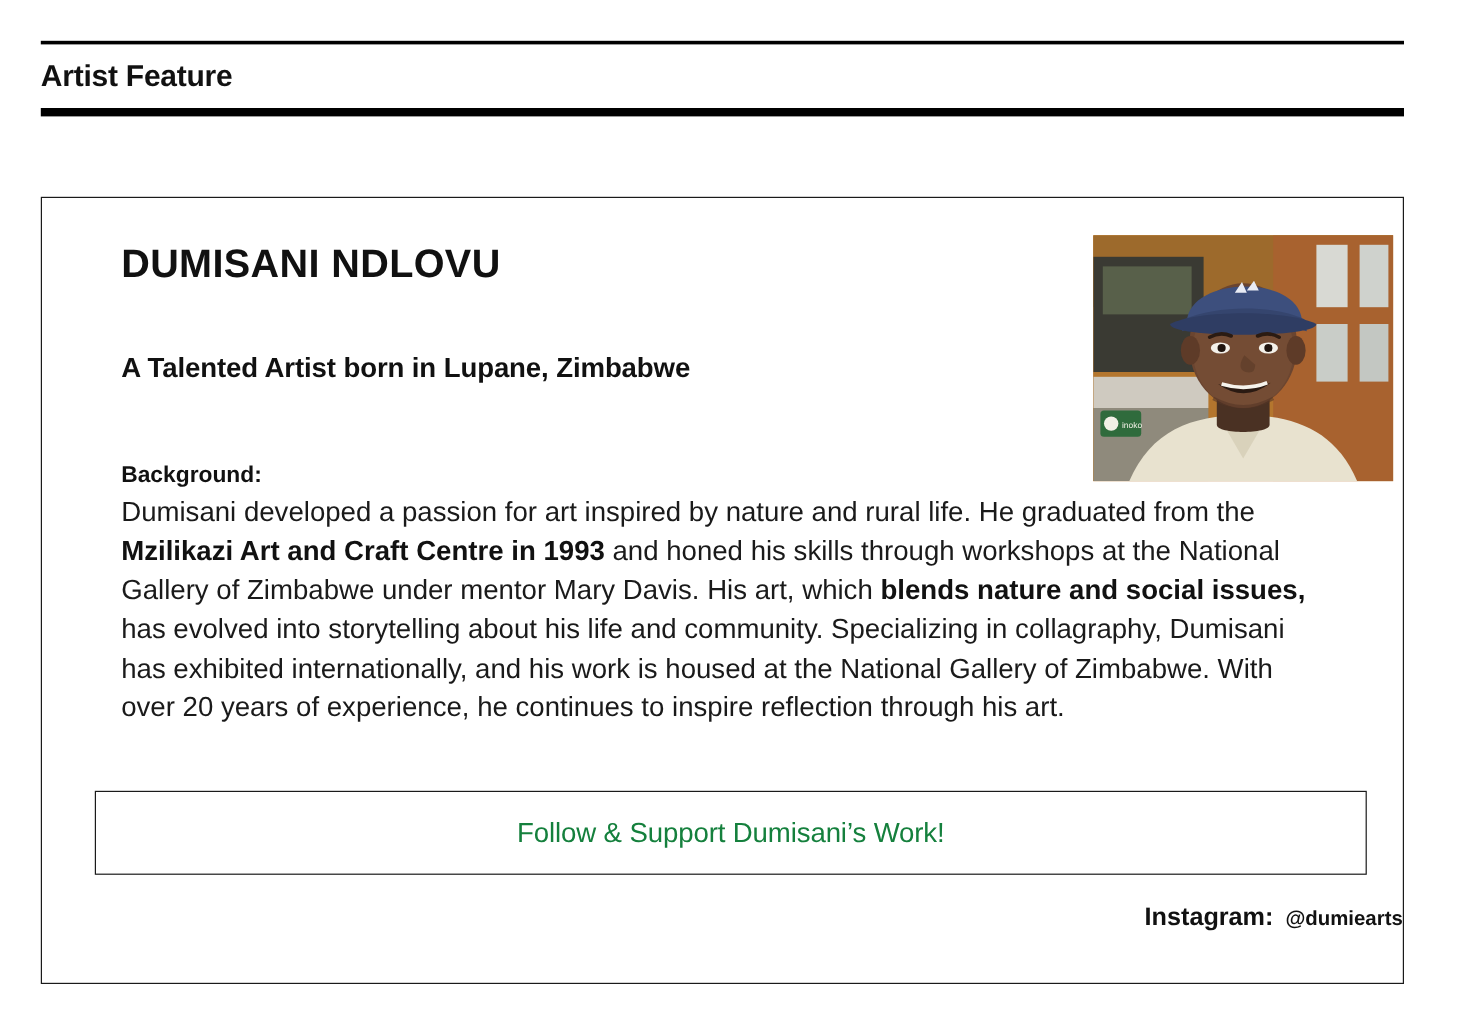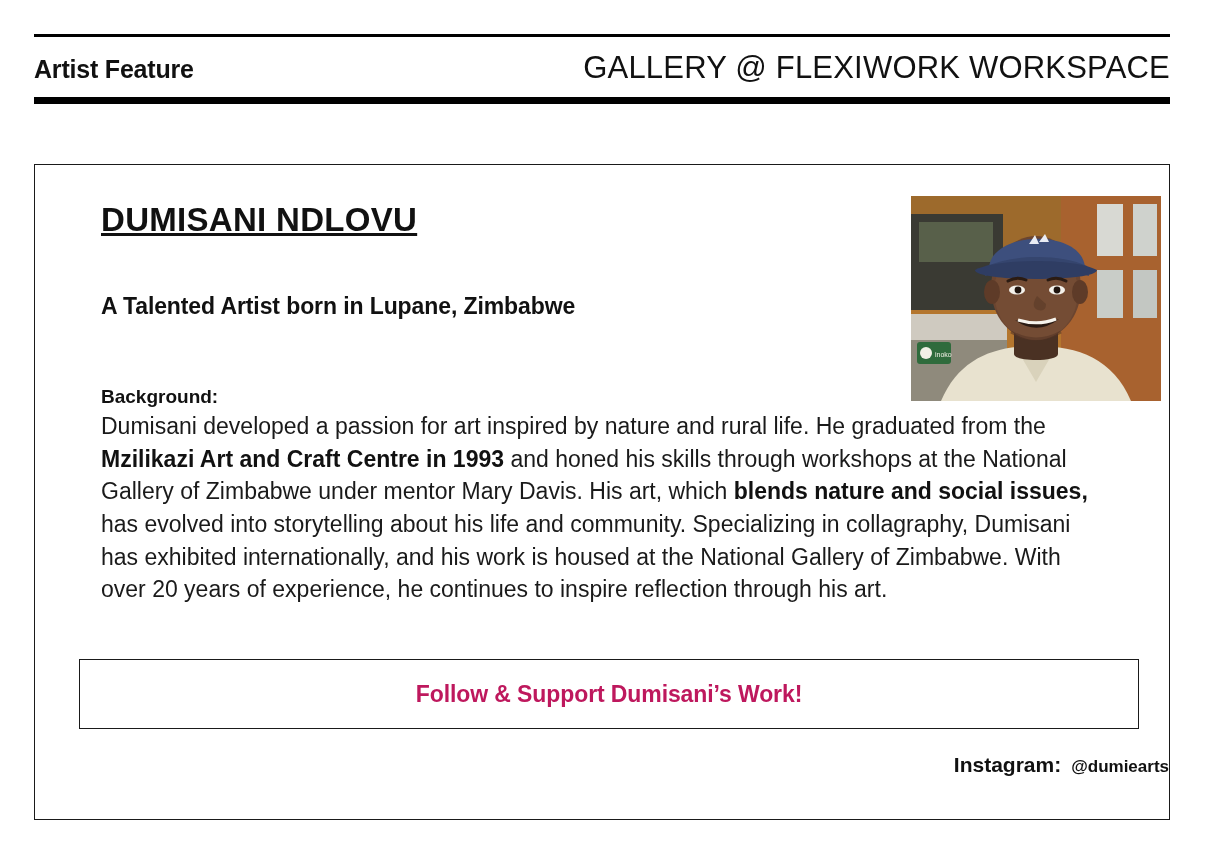--- a/index.html
+++ b/index.html
@@ -77,21 +77,20 @@
     height: 100%;
     padding: 28px 40px 0 66px;
   }
 
   .artist-name {
     font-size: 33px;
     font-weight: bold;
     letter-spacing: 0.3px;
     margin: 8px 0 0 0;
     color: #111111;
-    text-decoration: underline;
   }
 
   .artist-tagline {
     font-size: 23px;
     font-weight: bold;
     margin: 54px 0 0 0;
     color: #111111;
     letter-spacing: -0.1px;
   }
 
@@ -134,22 +133,22 @@
     top: 494px;
     width: 1060px;
     height: 70px;
     border: 1.5px solid #1a1a1a;
     display: flex;
     align-items: center;
     justify-content: center;
   }
   .cta-text {
     font-size: 23px;
-    font-weight: bold;
-    color: #be185d;
+    font-weight: normal;
+    color: #15803d;
     letter-spacing: -0.1px;
     text-align: right;
   }
 
   .social-row {
     position: absolute;
     left: 0;
     right: 0;
     top: 588px;
     display: flex;
@@ -170,21 +169,20 @@
 </style>
 </head>
 <body>
 
 <div class="page">
 
   <div class="header">
     <div class="rule-top"></div>
     <div class="header-row">
       <div class="header-left">Artist Feature</div>
-      <div class="header-right">GALLERY @ FLEXIWORK WORKSPACE</div>
     </div>
     <div class="rule-bottom"></div>
   </div>
 
   <div class="card">
     <div class="card-inner">
 
       <h1 class="artist-name">DUMISANI NDLOVU</h1>
 
       <h2 class="artist-tagline">A Talented Artist born in Lupane, Zimbabwe</h2>

